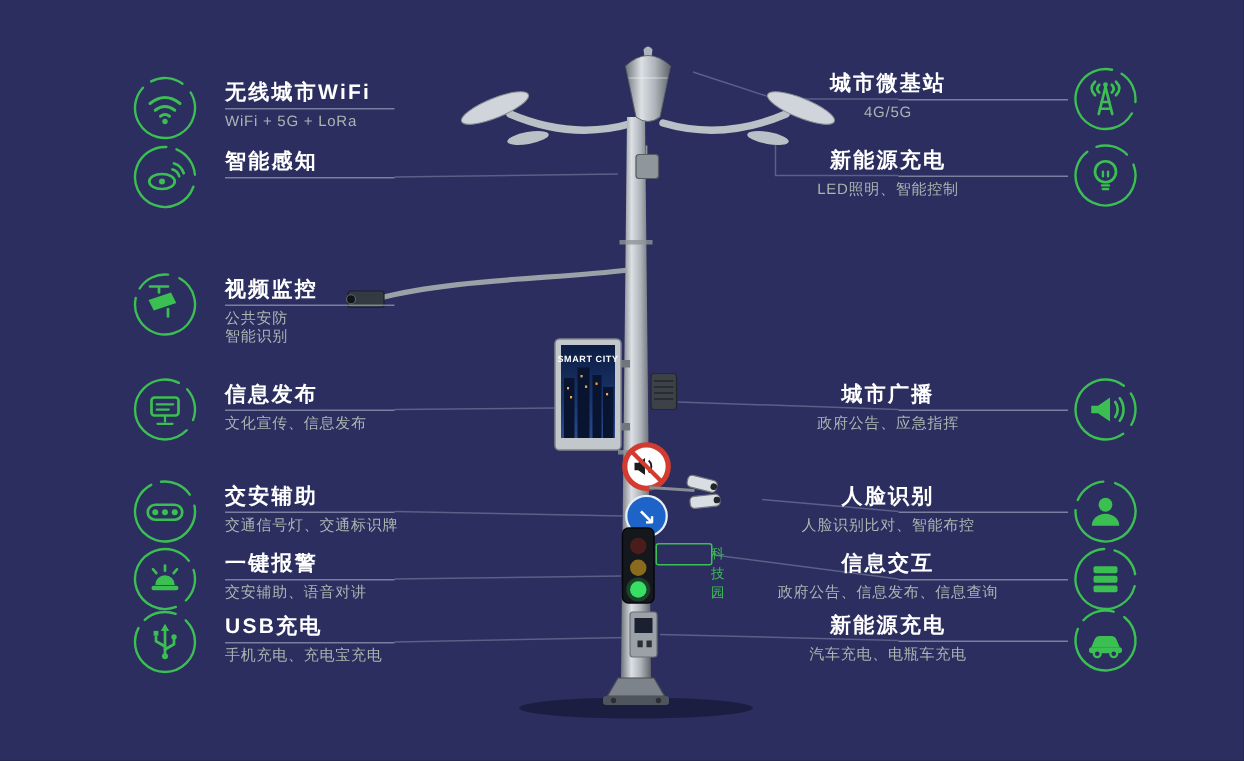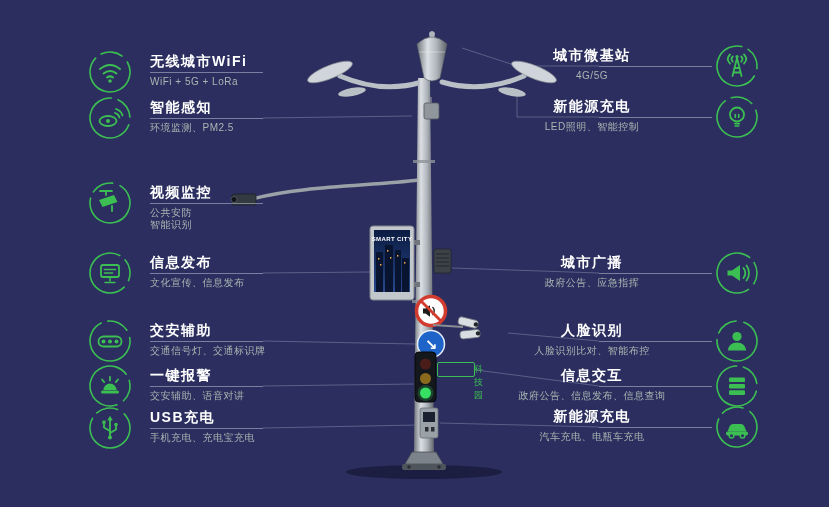--- a/index.html
+++ b/index.html
@@ -167,21 +167,20 @@
   </svg>
 
   <div class="feature left" style="top:54px">
     <div class="title">无线城市WiFi</div>
     <div class="rule"></div>
     <div class="subtitle">WiFi + 5G + LoRa</div>
   </div>
   <div class="feature left" style="top:100px">
     <div class="title">智能感知</div>
     <div class="rule"></div>
-    <div class="subtitle">环境监测、PM2.5</div>
   </div>
   <div class="feature left" style="top:185px">
     <div class="title">视频监控</div>
     <div class="rule"></div>
     <div class="subtitle">公共安防
 智能识别</div>
   </div>
   <div class="feature left" style="top:323px">
     <div class="title">交安辅助</div>
     <div class="rule"></div>

